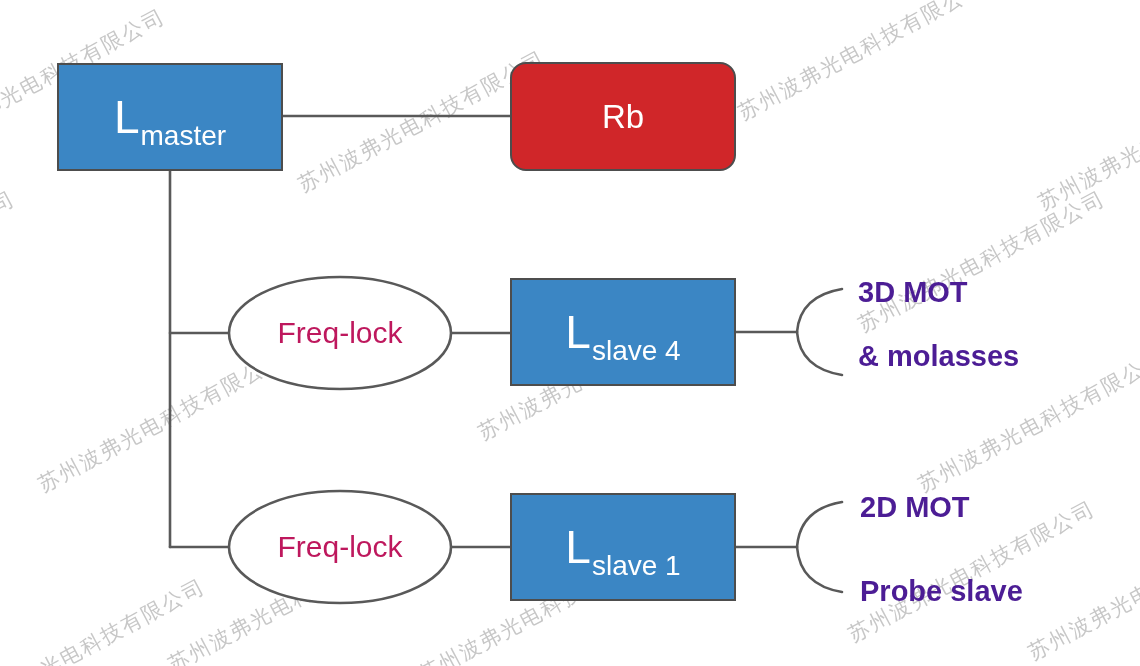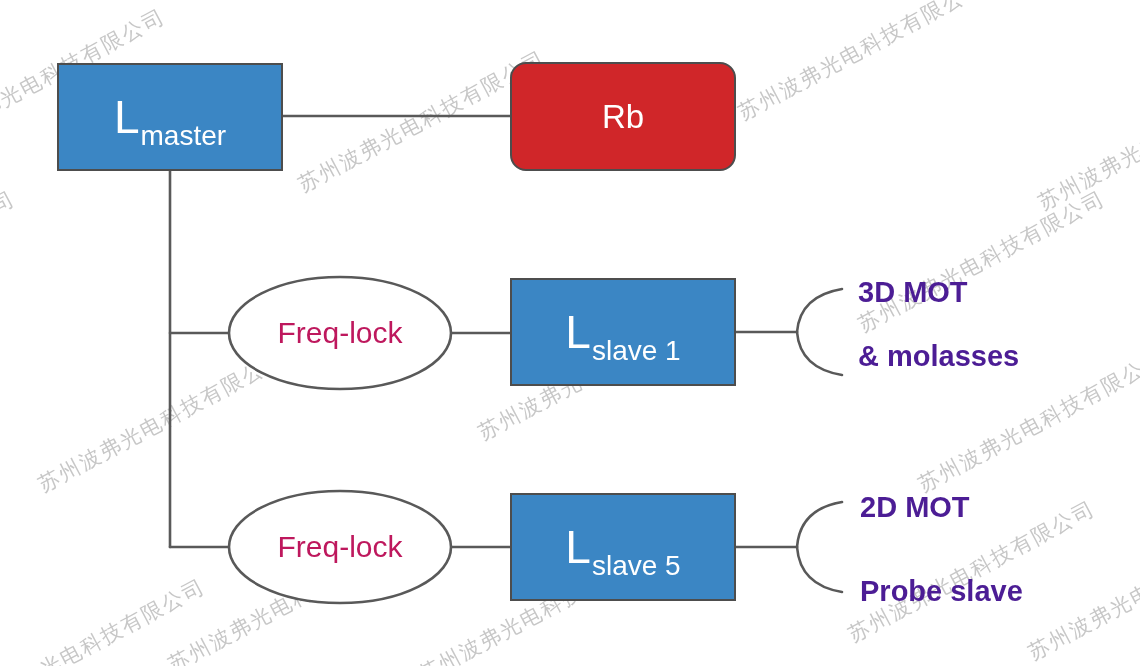--- a/index.html
+++ b/index.html
@@ -150,25 +150,25 @@
 
   <div class="box blue box-master">
     <span class="nodelabel"><span class="big">L</span><span class="sub">master</span></span>
   </div>
 
   <div class="box red box-rb">
     <span class="rb-label">Rb</span>
   </div>
 
   <div class="box blue box-slave1">
-    <span class="nodelabel"><span class="big">L</span><span class="sub">slave 1</span></span>
+    <span class="nodelabel"><span class="big">L</span><span class="sub">slave 4</span></span>
   </div>
 
   <div class="box blue box-slave2">
-    <span class="nodelabel"><span class="big">L</span><span class="sub">slave 5</span></span>
+    <span class="nodelabel"><span class="big">L</span><span class="sub">slave 1</span></span>
   </div>
 
   <div class="oval-label fl1">Freq-lock</div>
   <div class="oval-label fl2">Freq-lock</div>
 
   <div class="out-label out-3dmot">3D MOT</div>
   <div class="out-label out-molasses">&amp; molasses</div>
   <div class="out-label out-2dmot">2D MOT</div>
   <div class="out-label out-probe">Probe slave</div>
 

